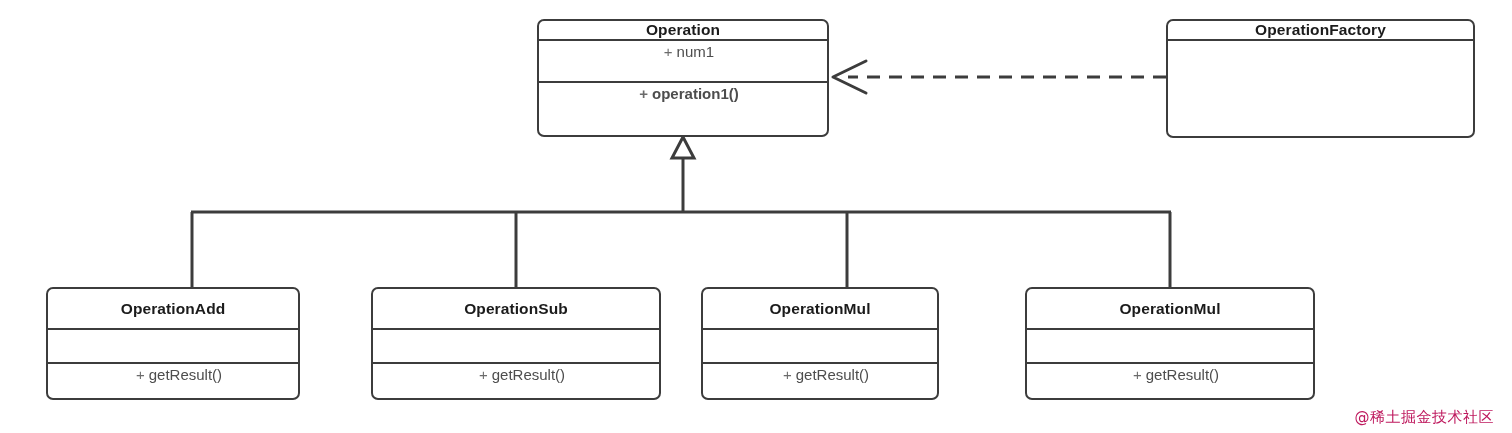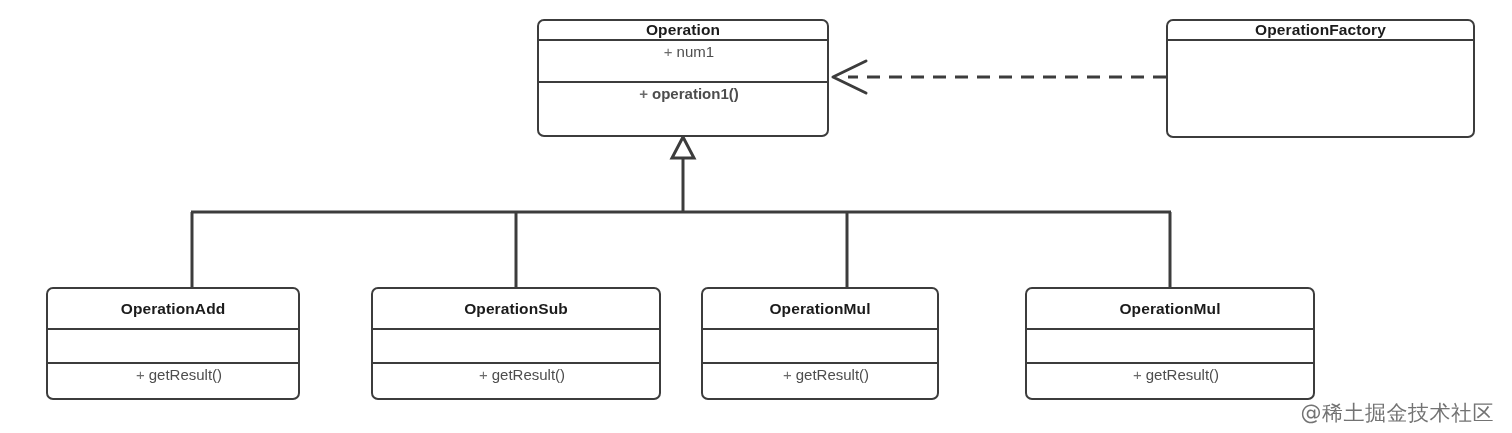--- a/index.html
+++ b/index.html
@@ -74,22 +74,22 @@
   .member-row .visibility {
     color: #6b6b6b;
     margin-right: 4px;
   }
   
   #watermark {
     position: absolute;
     right: 18px;
     bottom: 6px;
     z-index: 3;
-    font-size: 21px;
-    color: #737373;
+    font-size: 15px;
+    color: #be185d;
     font-family: "DejaVu Sans", "Liberation Sans", sans-serif;
     letter-spacing: 0.5px;
     user-select: none;
   }
 </style>
 </head>
 <body>
 
 <div id="diagram-canvas">
 

